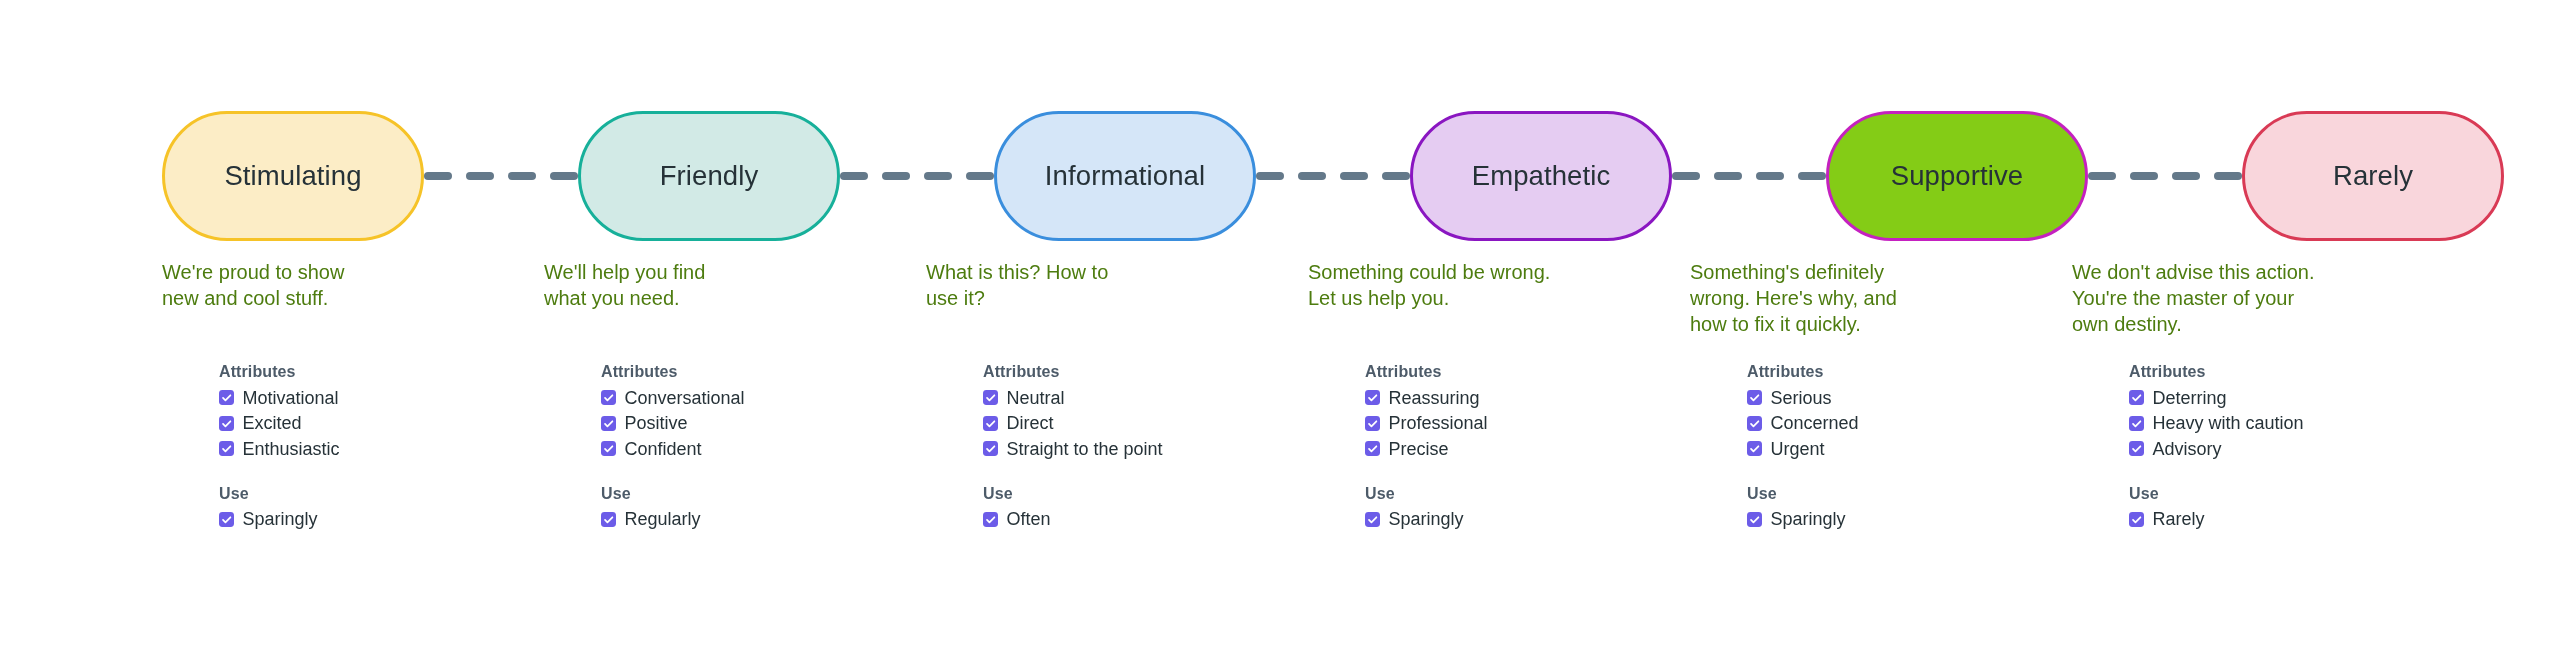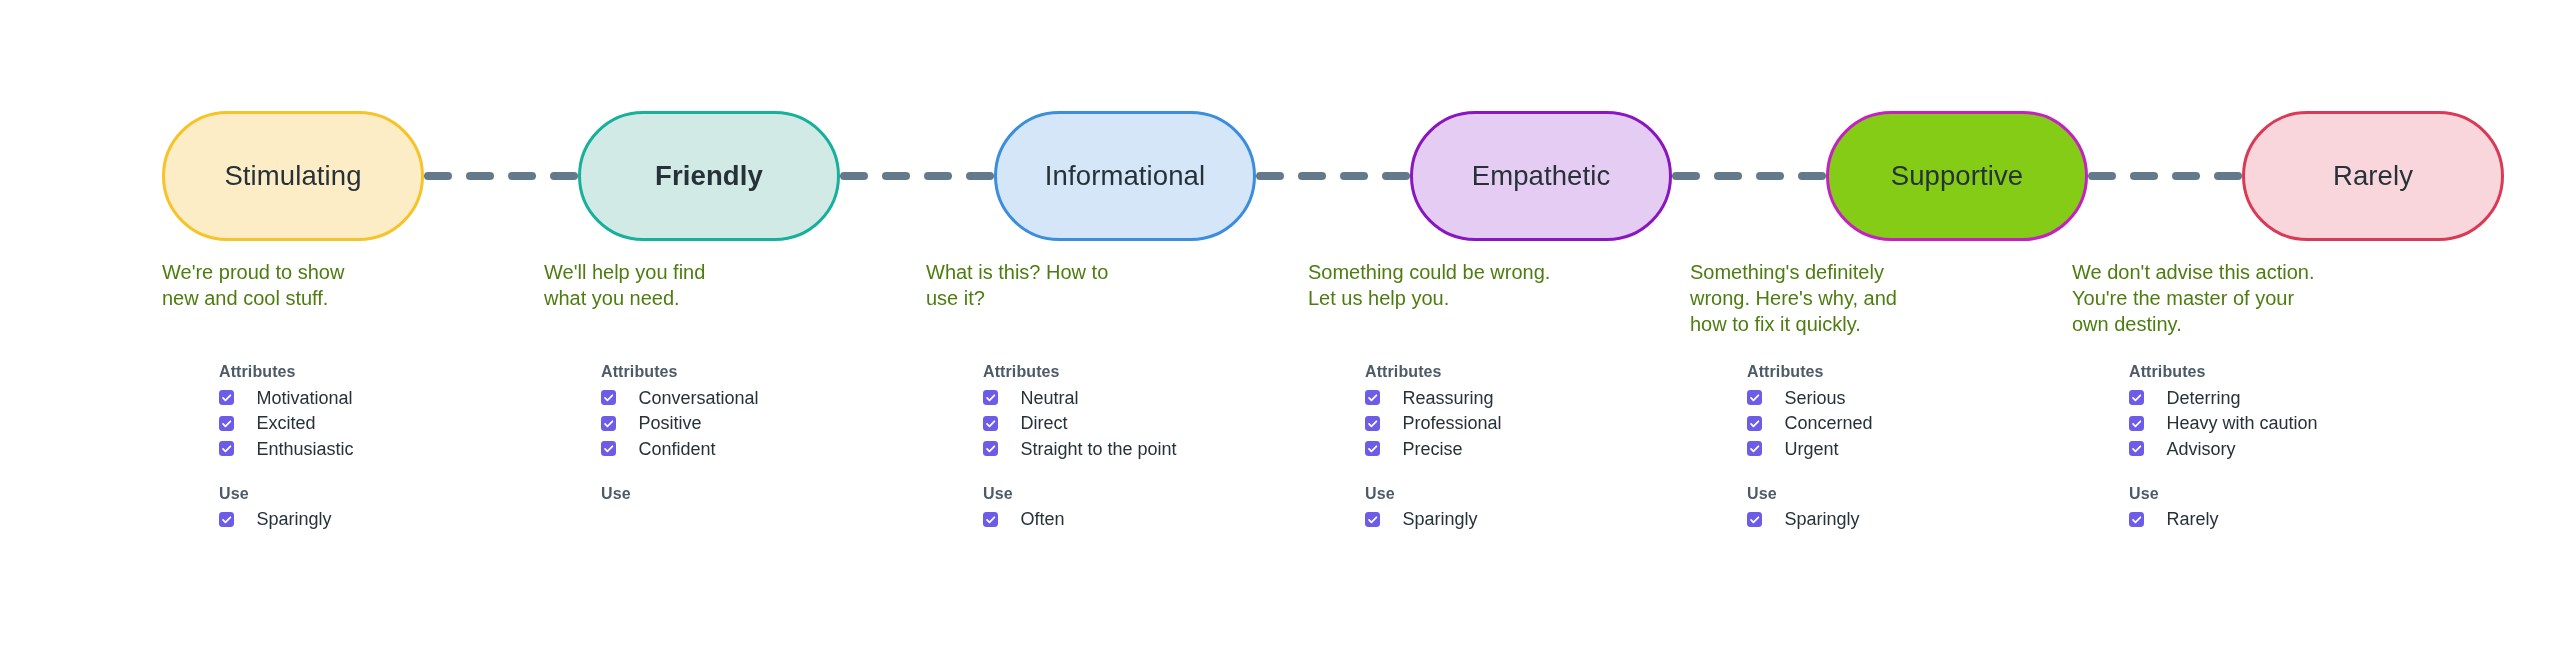--- a/index.html
+++ b/index.html
@@ -103,21 +103,21 @@
     letter-spacing: 0.1px;
     margin-bottom: 4px;
   }
 
   .group-heading.use-heading { margin-top: 23px; }
 
   .check-row {
     display: flex;
     align-items: center;
     height: 25.5px;
-    gap: 22px;
+    gap: 8px;
   }
 
   .checkbox {
     position: relative;
     flex: 0 0 15.4px;
     width: 15.4px;
     height: 15.4px;
     border-radius: 3.4px;
     background: #6c5ce8;
   }
@@ -145,21 +145,21 @@
   <div class="tone-row" id="tone-row">
       <div class="pill" style="background: rgb(252, 237, 198); border-color: rgb(246, 195, 40);">
         <span class="pill-label">Stimulating</span>
       </div>
       <div class="connector">
         <span class="dash" style="background: rgb(100, 121, 138);"></span>
         <span class="dash" style="background: rgb(100, 121, 138);"></span>
         <span class="dash" style="background: rgb(100, 121, 138);"></span>
         <span class="dash" style="background: rgb(100, 121, 138);"></span>
       </div>
-      <div class="pill" style="background: rgb(210, 234, 230); border-color: rgb(23, 176, 154); font-weight: bold;">
+      <div class="pill" style="background: rgb(210, 234, 230); border-color: rgb(23, 176, 154);">
         <span class="pill-label">Friendly</span>
       </div>
       <div class="connector">
         <span class="dash" style="background: rgb(100, 121, 138);"></span>
         <span class="dash" style="background: rgb(100, 121, 138);"></span>
         <span class="dash" style="background: rgb(100, 121, 138);"></span>
         <span class="dash" style="background: rgb(100, 121, 138);"></span>
       </div>
       <div class="pill" style="background: rgb(213, 230, 248); border-color: rgb(58, 142, 221);">
         <span class="pill-label">Informational</span>
@@ -257,20 +257,28 @@
           </div>
           <div class="check-row">
             <span class="checkbox" style="background: rgb(108, 92, 232);">
               <svg viewBox="0 0 23 23" xmlns="http://www.w3.org/2000/svg">
                 <path d="M6 11.8 L9.6 15.4 L17 7.9" fill="none" stroke="#ffffff" stroke-width="2.6" stroke-linecap="round" stroke-linejoin="round"></path>
               </svg>
             </span>
             <span class="check-label">Confident</span>
           </div>
           <div class="group-heading use-heading">Use</div>
+          <div class="check-row">
+            <span class="checkbox" style="background: rgb(108, 92, 232);">
+              <svg viewBox="0 0 23 23" xmlns="http://www.w3.org/2000/svg">
+                <path d="M6 11.8 L9.6 15.4 L17 7.9" fill="none" stroke="#ffffff" stroke-width="2.6" stroke-linecap="round" stroke-linejoin="round"></path>
+              </svg>
+            </span>
+            <span class="check-label">Regularly</span>
+          </div>
         </div>
       </div>
       <div class="col">
         <div class="col-desc">What is this? How to
 use it?</div>
         <div class="col-lists">
           <div class="group-heading">Attributes</div>
           <div class="check-row">
             <span class="checkbox" style="background: rgb(108, 92, 232);">
               <svg viewBox="0 0 23 23" xmlns="http://www.w3.org/2000/svg">

